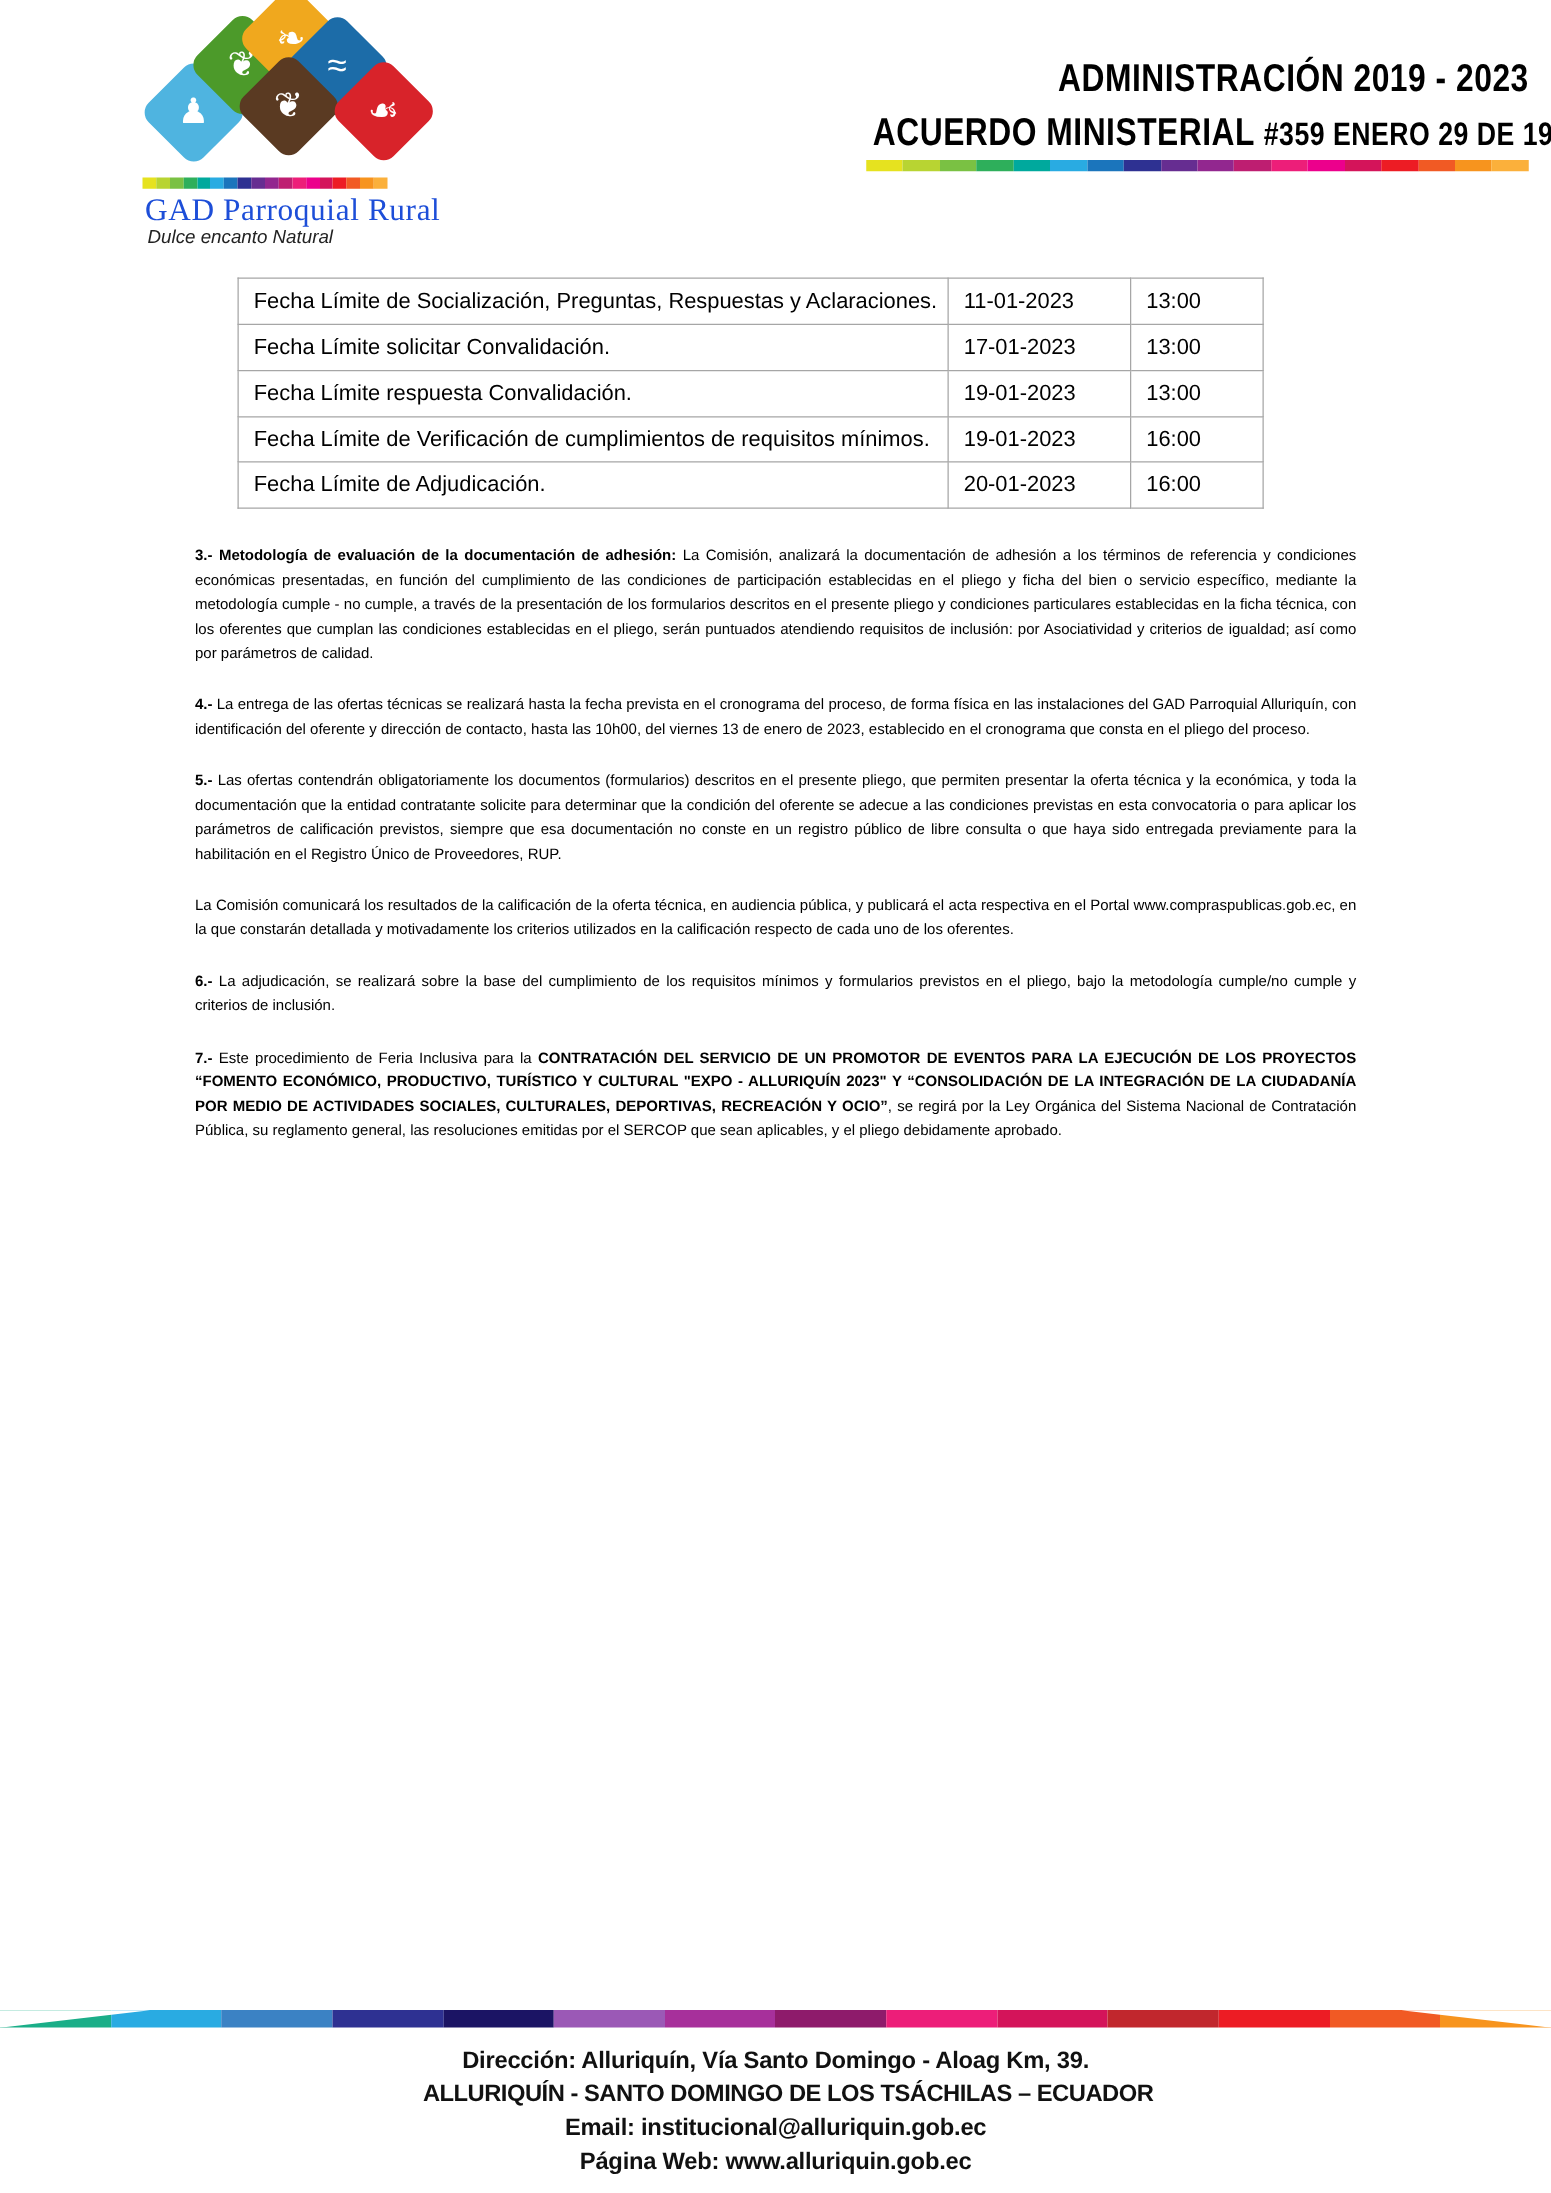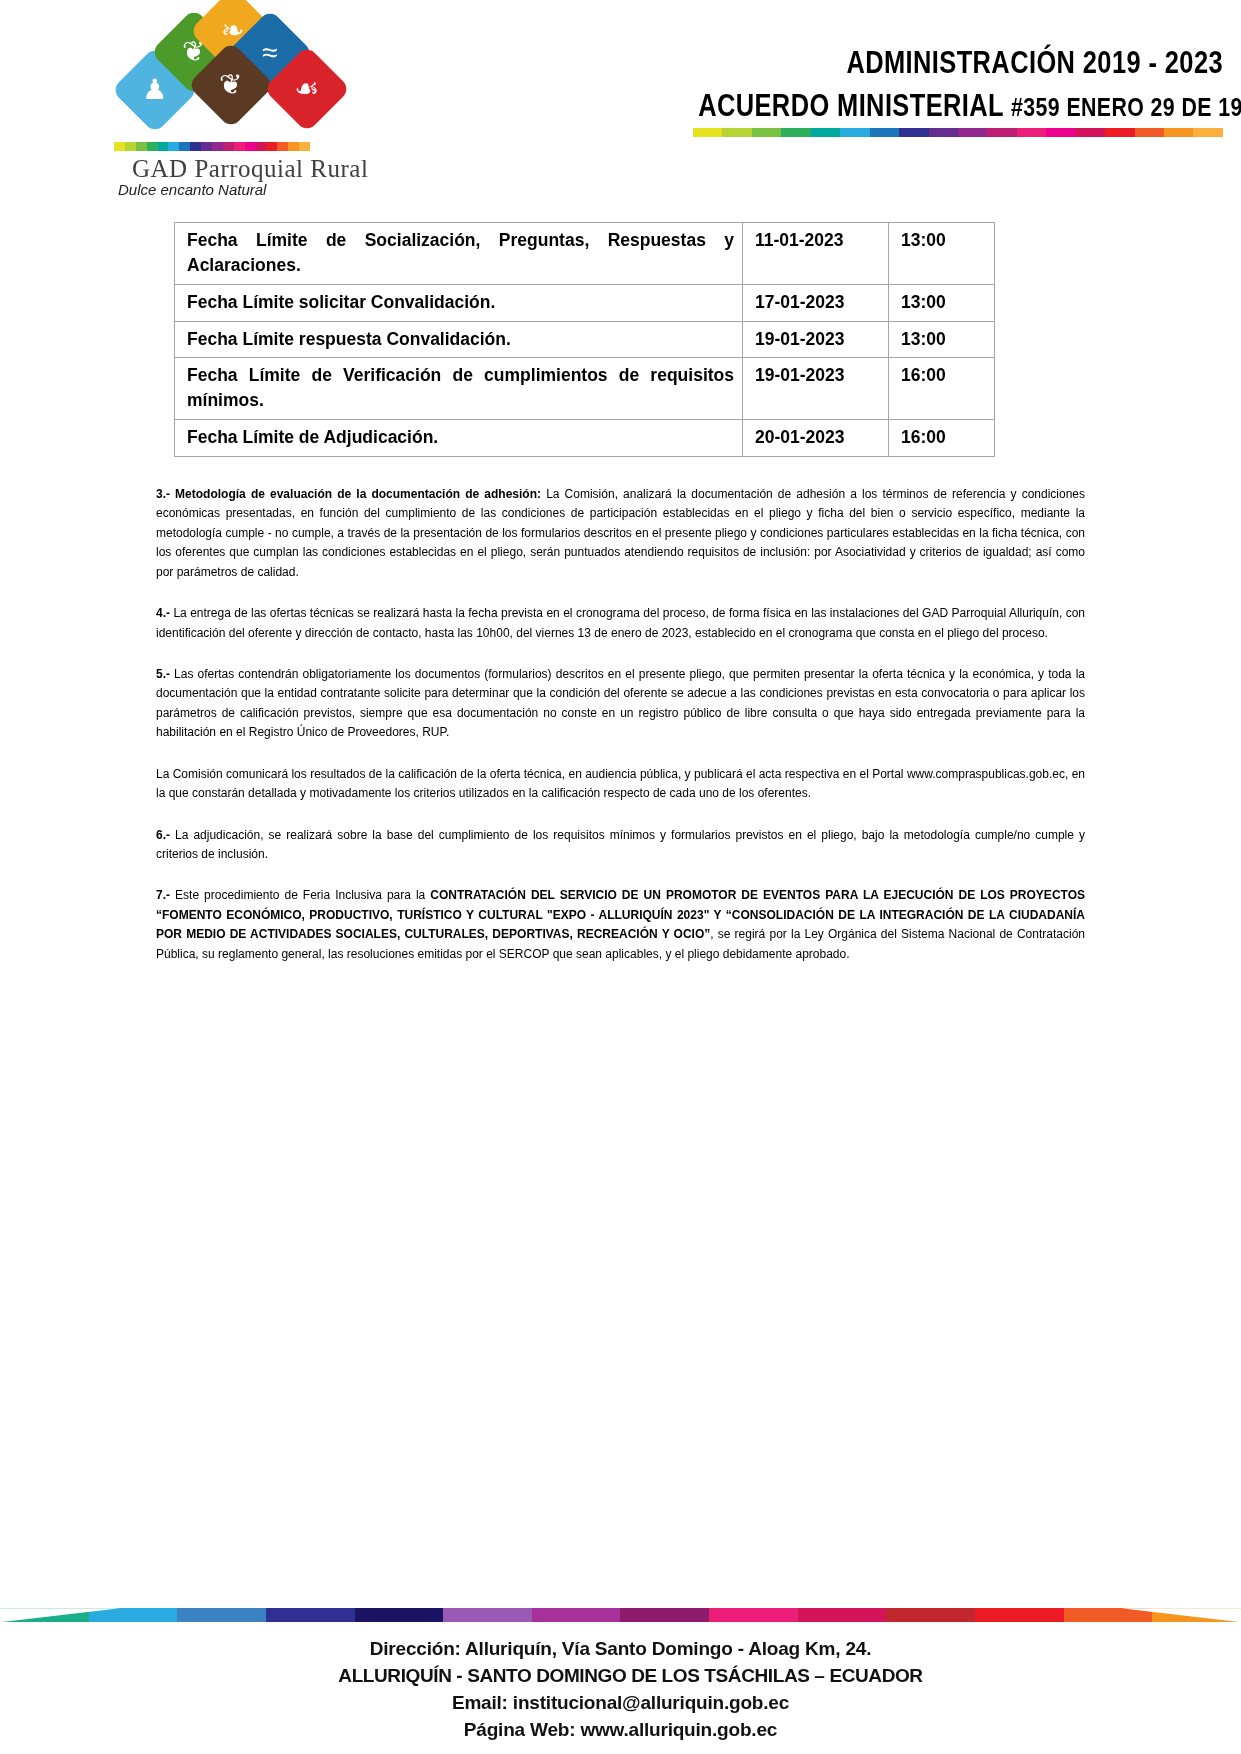--- a/index.html
+++ b/index.html
@@ -63,23 +63,23 @@
     margin-left: 14px;
     margin-top: 10px;
     display: flex;
   }
   .rainbow-bar > i { flex: 1 1 auto; height: 100%; display: block; }
 
   .logo-line1 {
     font-family: "Liberation Serif", serif;
     font-size: 25px;
     letter-spacing: 0.5px;
-    margin-left: 32px;
+    margin-left: 16px;
     margin-top: 4px;
-    color: #404040;
+    color: #1d4ed8;
   }
   .logo-line2 {
     font-family: "Liberation Serif", serif;
     font-size: 48px;
     font-weight: bold;
     margin-left: 16px;
     margin-top: -6px;
     line-height: 1.05;
     color: #111;
   }
@@ -130,24 +130,23 @@
   .header-rainbow > i { flex: 1 1 auto; height: 100%; display: block; }
 
   
   .page-body {
     position: relative;
     padding: 0 156px 0 156px;
   }
   .sched-table {
     border-collapse: collapse;
     width: 779px;
-    margin-left: 18px;
+    margin-left: 34px;
     margin-top: 0;
     table-layout: fixed;
-    font-weight: bold;
   }
   .sched-table td {
     border: 1px solid #a6a6a6;
     padding: 5px 8px 6px 12px;
     font-size: 17.5px;
     line-height: 1.42;
     vertical-align: top;
     font-family: "Liberation Sans", sans-serif;
   }
   .sched-table td.col-desc { width: 547px; text-align: justify; text-align-last: left; }
@@ -351,18 +350,18 @@
       <i style="background: rgb(237, 30, 121);"></i>
       <i style="background: rgb(212, 20, 90);"></i>
       <i style="background: rgb(193, 39, 45);"></i>
       <i style="background: rgb(237, 28, 36);"></i>
       <i style="background: rgb(241, 90, 36);"></i>
       <i style="background: rgb(247, 148, 30);"></i>
       <div class="footer-wedge-l"></div>
     <div class="footer-wedge-r"></div>
   </div>
   <div class="footer-text">
-    <div>Dirección: Alluriquín, Vía Santo Domingo - Aloag Km, 24.</div>
+    <div>Dirección: Alluriquín, Vía Santo Domingo - Aloag Km, 39.</div>
     <div class="caps">ALLURIQUÍN - SANTO DOMINGO DE LOS TSÁCHILAS – ECUADOR</div>
     <div>Email: institucional@alluriquin.gob.ec</div>
     <div>Página Web: www.alluriquin.gob.ec</div>
   </div>
 </div>
 
 </body></html>

